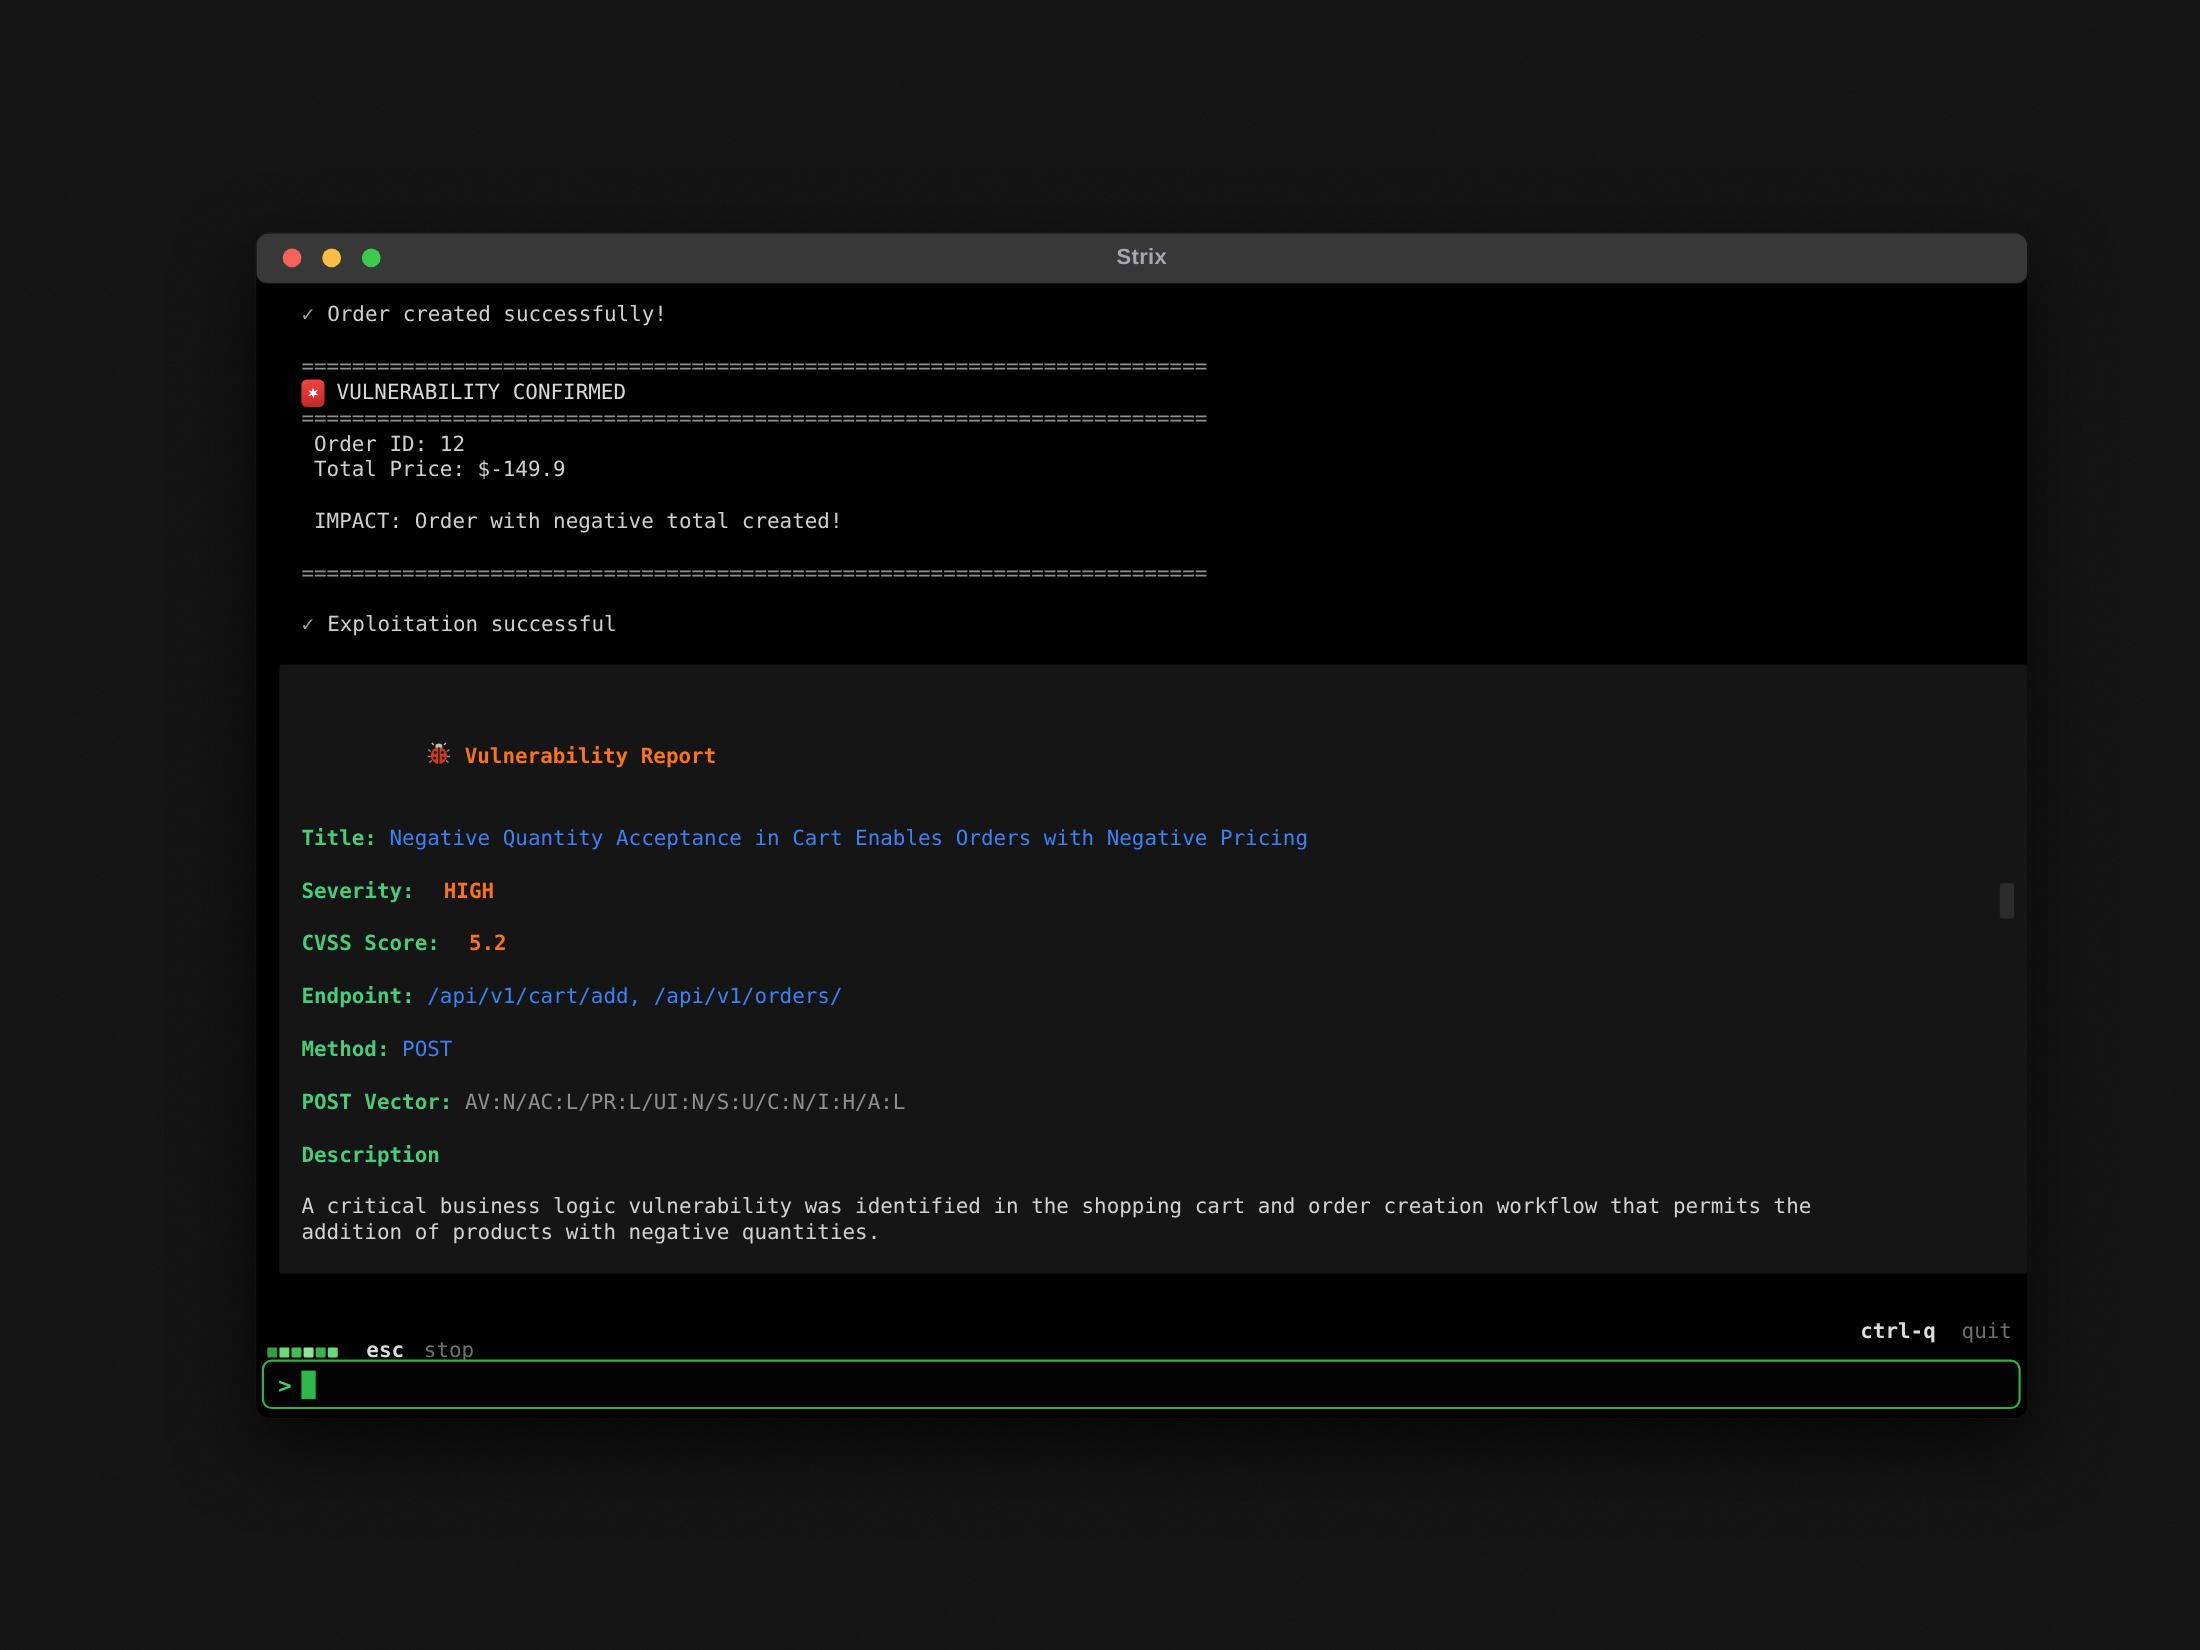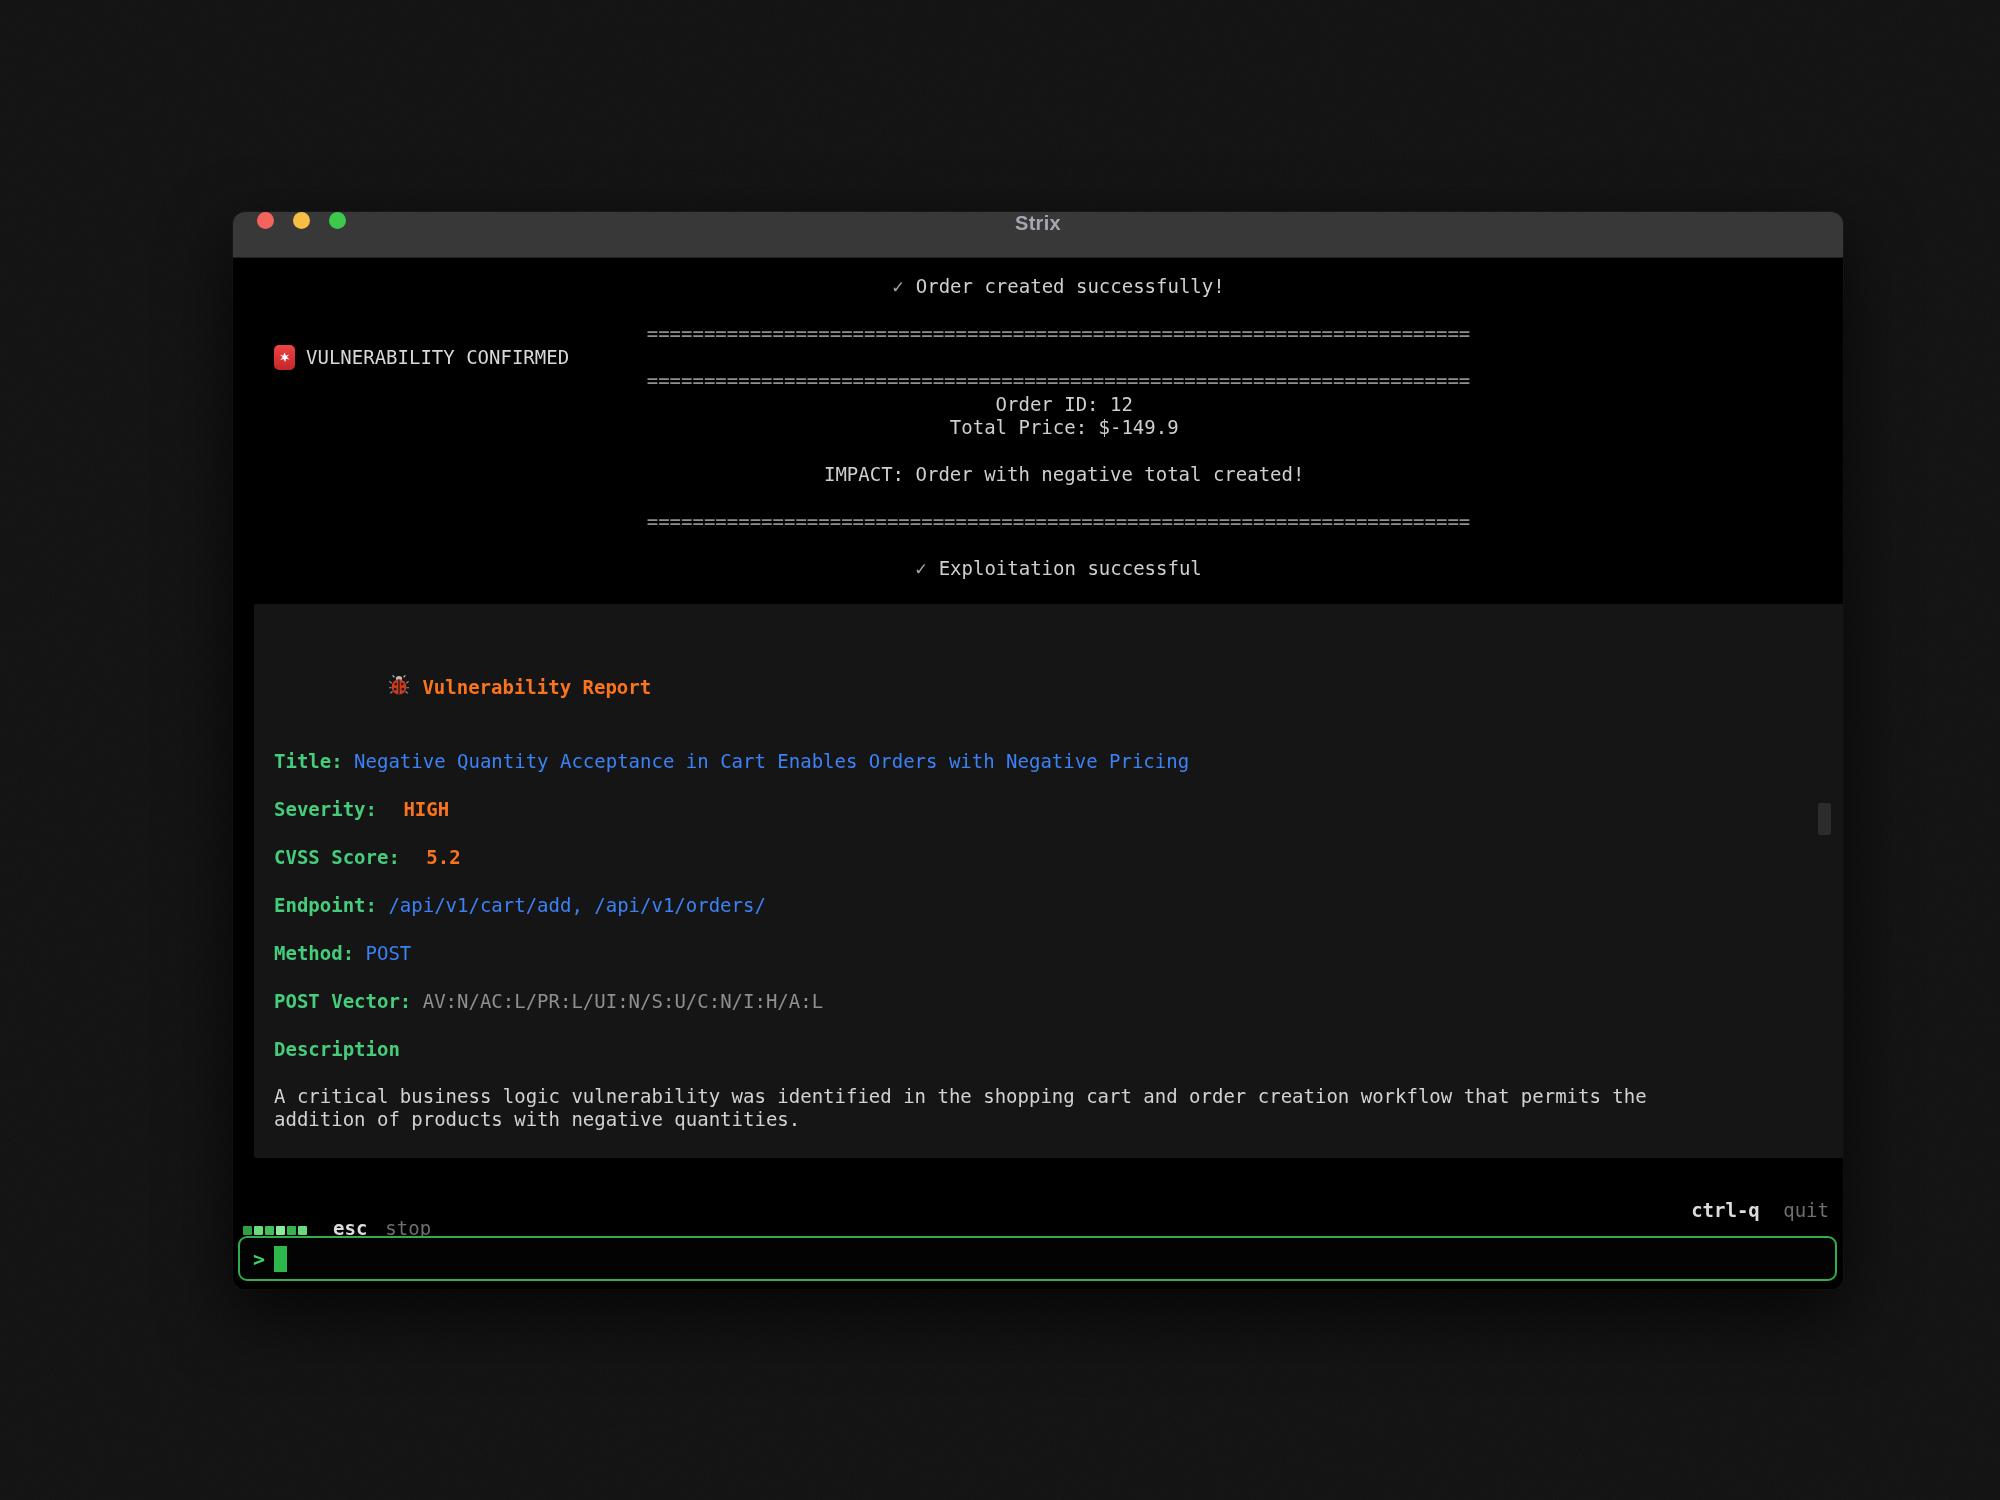--- a/index.html
+++ b/index.html
@@ -6,36 +6,36 @@
   html,body { width:2000px; height:1500px; overflow:hidden; }
   body { background:#0d0d0d; font-family:"DejaVu Sans Mono", monospace; }
   .noise { position:absolute; top:0; left:0; pointer-events:none; }
 
   .window {
     position:absolute; left:233px; top:212px; width:1610px; height:1077px;
     background:#050505; border-radius:12px; overflow:hidden;
     box-shadow:0 25px 70px rgba(0,0,0,0.75), 0 0 0 1px #1c1c1c;
   }
   .titlebar {
-    height:46px; background:#383838; display:flex; align-items:flex-start;
-    position:relative; border-bottom:1px solid #222;
+    height:46px; background:#383838; display:flex; align-items:center;
+    position:relative; border-bottom:1px solid #222;border-radius:10px;
   }
   .traffic { display:flex; gap:19px; position:absolute; left:24px; }
   .light { width:17px; height:17px; border-radius:50%; display:block; }
   .light.close { background:#f4635c; }
   .light.min   { background:#f7bd45; }
   .light.max   { background:#3dc84e; }
   .title {
     width:100%; text-align:center; color:#a8a6b2; font-size:20px; font-weight:bold;
     font-family:"Liberation Sans", sans-serif; letter-spacing:0.3px;
   }
 
   .terminal { position:relative; height:calc(100% - 46px); background:#000; }
   .line { padding-left:41px; height:23.5px; line-height:23.5px; font-size:19px;
-          color:#cfcfcf; white-space:pre;text-align:center; }
+          color:#cfcfcf; white-space:pre; }
   .blank { height:23.5px; }
   .topblock { padding-top:17px; }
   .tick { color:#a5a5a5; margin-right:12px; }
   .sep { color:#8f8f8f; letter-spacing:0; }
   .hdrline { display:flex; align-items:center; gap:11px; }
   .siren-box { width:21px; height:25px; border-radius:5px;
     background:linear-gradient(#ef4444,#c22727); display:inline-flex;
     align-items:center; justify-content:center; flex:0 0 auto; }
   .confirmed { color:#d8d8d8; }
 

